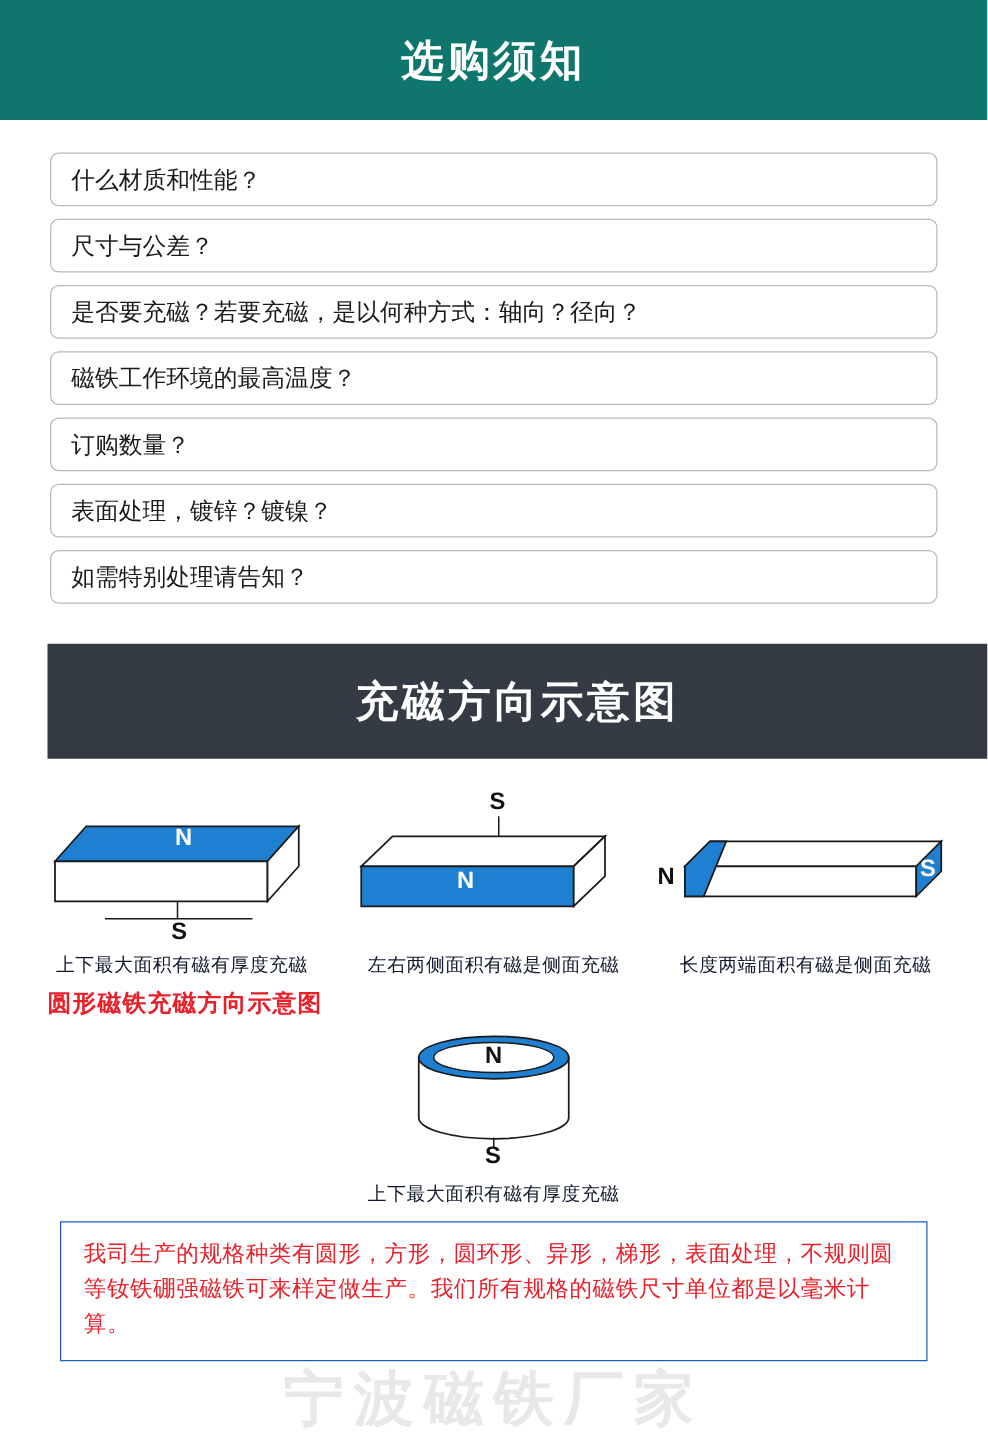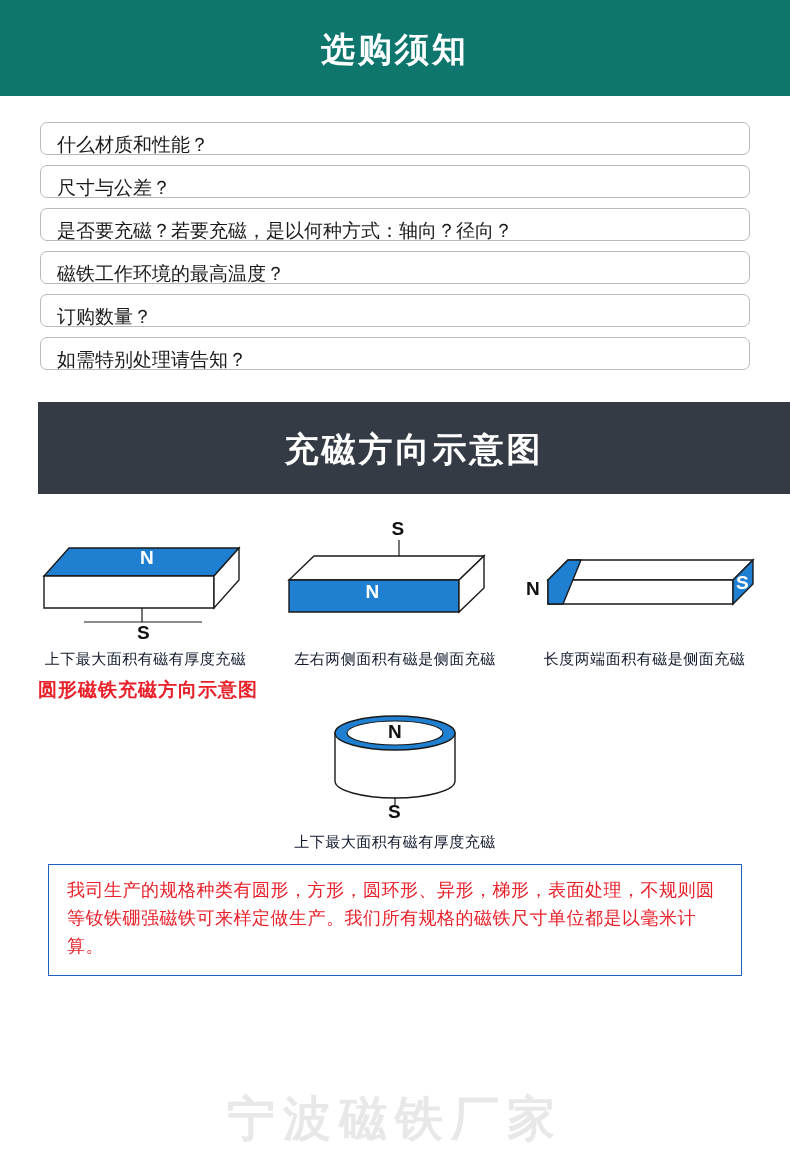--- a/index.html
+++ b/index.html
@@ -43,21 +43,21 @@
     margin-left: 38px;
   }
 
   
   .qa-wrap {
     padding: 26px 40px 22px 40px;
   }
   .qa-item {
     border: 1px solid #b9b9b9;
     border-radius: 7px;
-    height: 33px;
+    height: 43px;
     line-height: 43px;
     margin-bottom: 10px;
     padding: 0 16px;
     font-size: 19px;
     color: #1a1a1a;
     box-sizing: border-box;
     background: #ffffff;
     white-space: nowrap;
     overflow: hidden;
   }
@@ -149,20 +149,21 @@
 <div class="page">
 
   <div class="banner">选购须知</div>
 
   <div class="qa-wrap">
     <div class="qa-item">什么材质和性能？</div>
     <div class="qa-item">尺寸与公差？</div>
     <div class="qa-item">是否要充磁？若要充磁，是以何种方式：轴向？径向？</div>
     <div class="qa-item">磁铁工作环境的最高温度？</div>
     <div class="qa-item">订购数量？</div>
+    <div class="qa-item">表面处理，镀锌？镀镍？</div>
     <div class="qa-item">如需特别处理请告知？</div>
   </div>
 
   <div class="banner2">充磁方向示意图</div>
 
   <div class="diagram-area">
 
 
     <div class="row">
 

